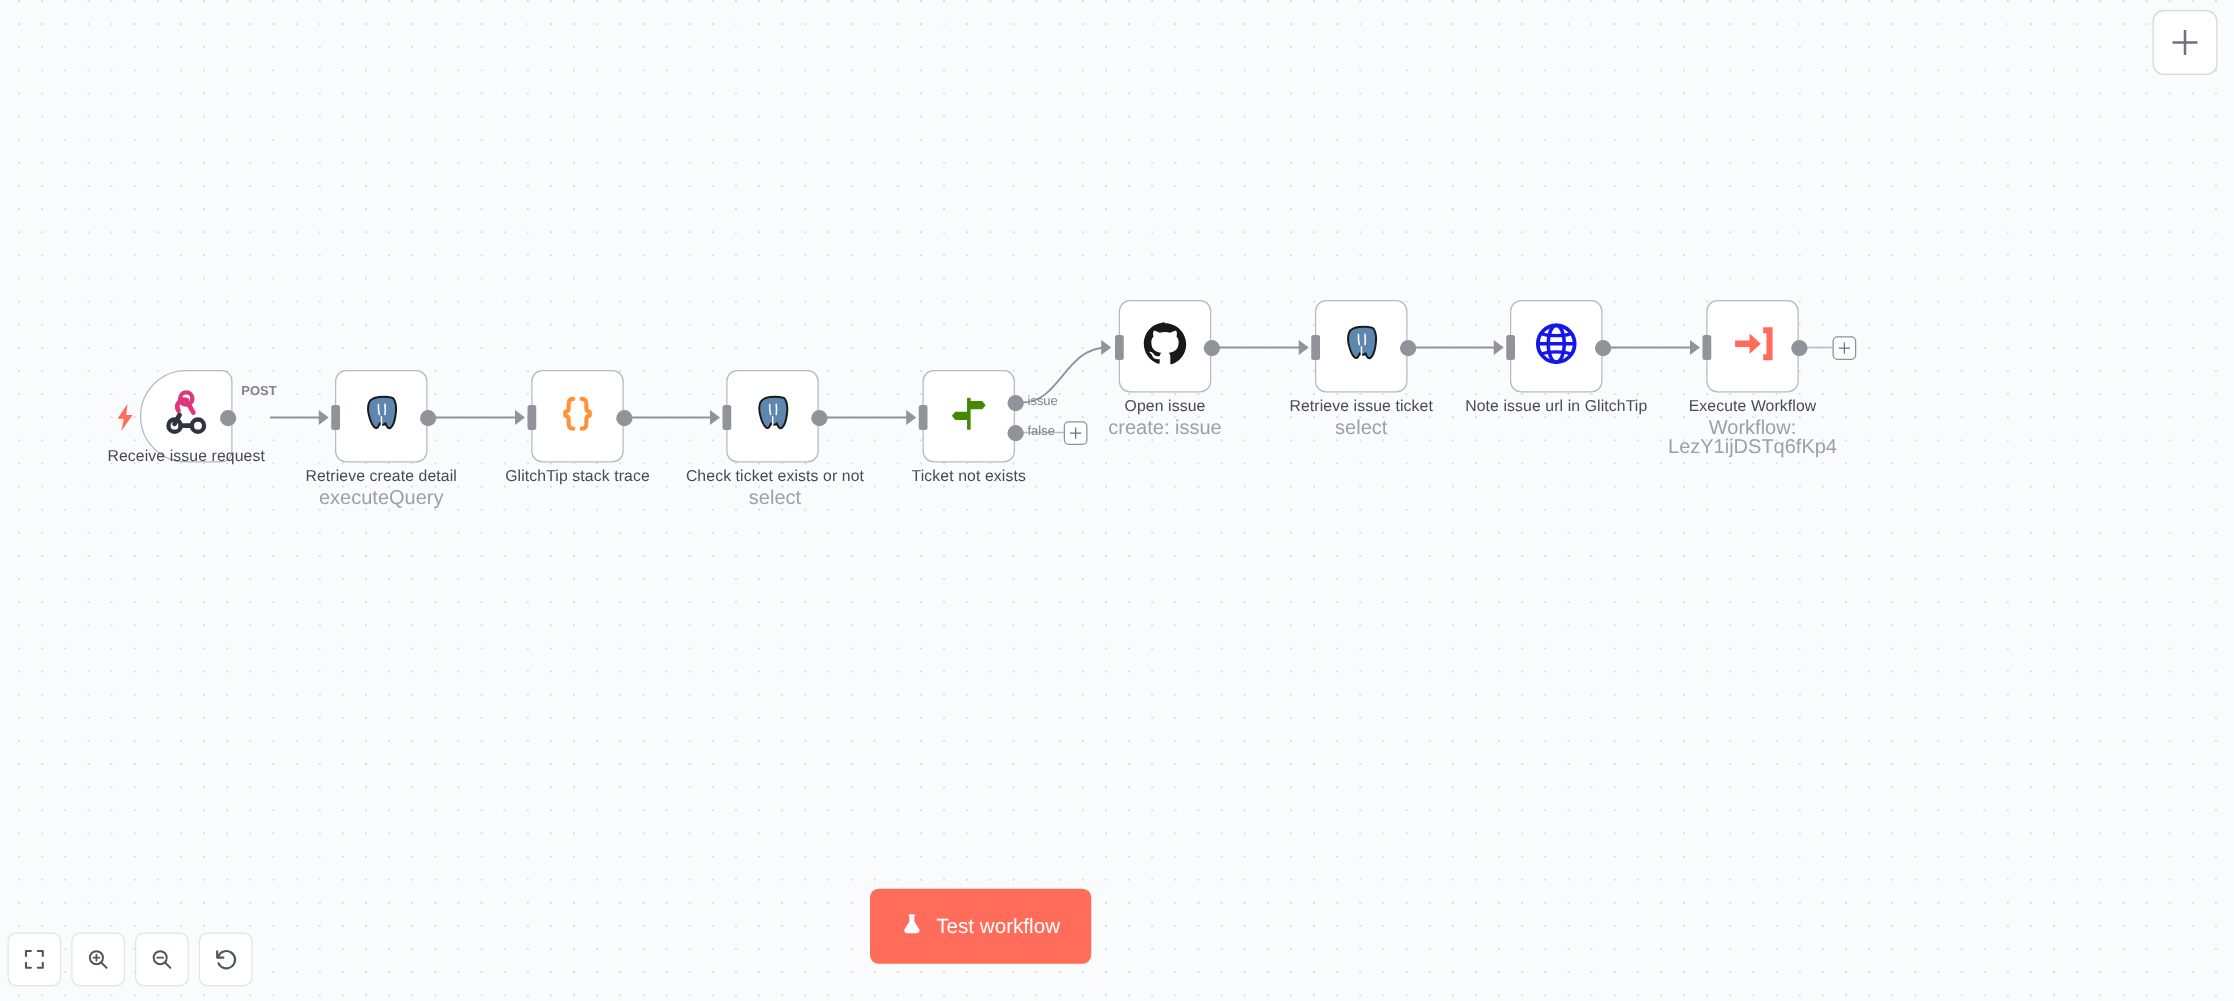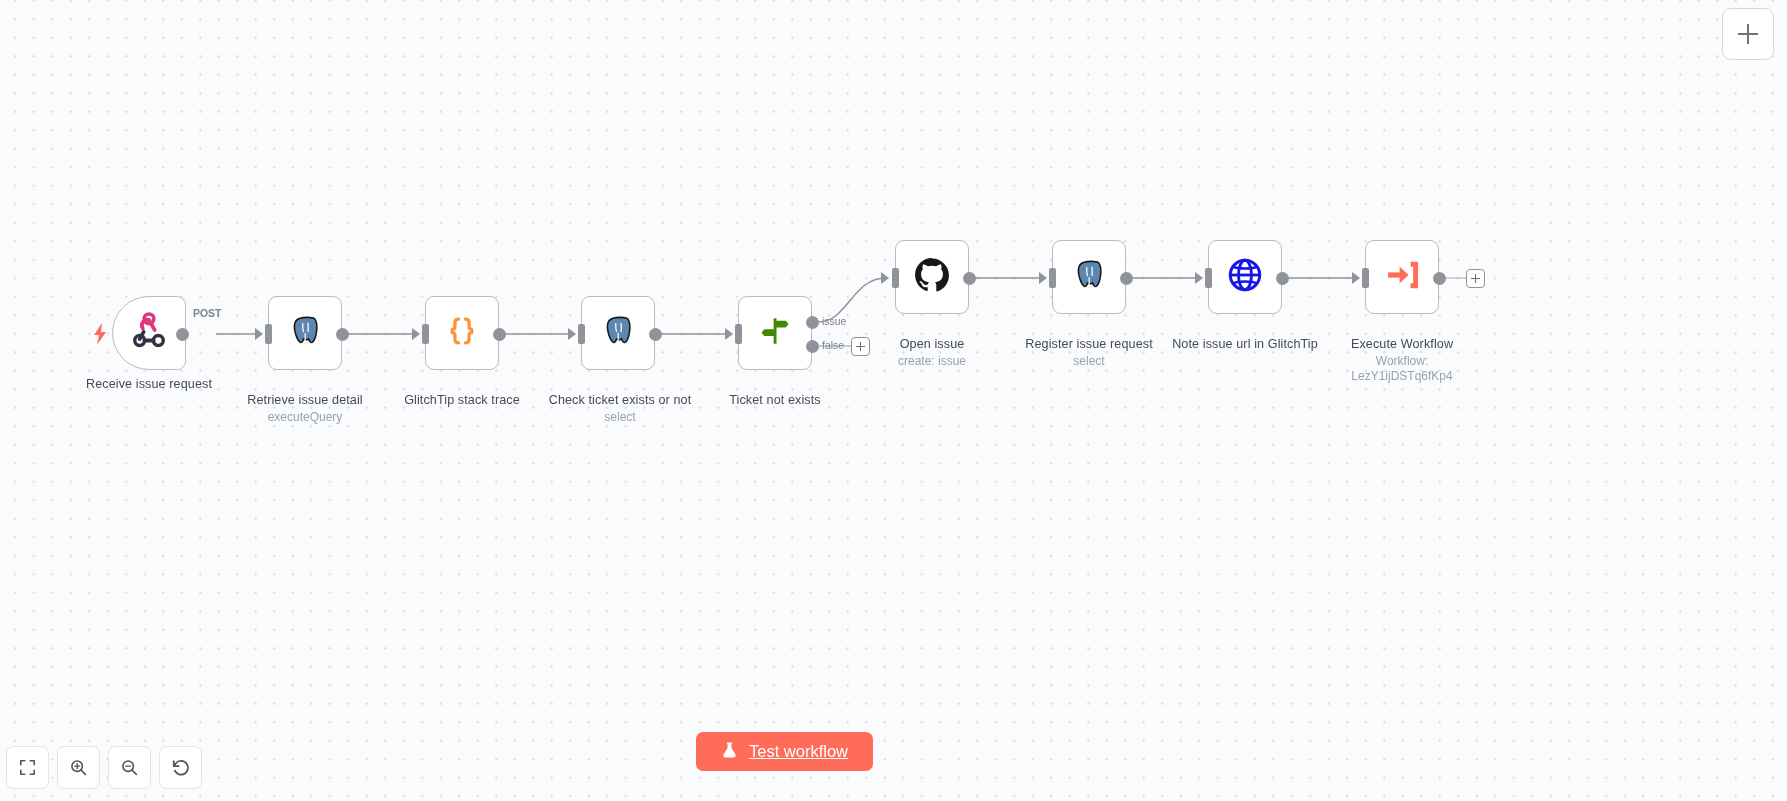--- a/index.html
+++ b/index.html
@@ -33,31 +33,30 @@
   .node.trigger {
     border-top-left-radius: 38px;
     border-bottom-left-radius: 38px;
   }
   .node-caption {
     position: absolute;
     z-index: 6;
     text-align: center;
     width: 150px;
     line-height: 15.5px;
-    margin-top: 19px;
   }
   .node-title {
     display: block;
     font-size: 12.6px;
     color: #444a56;
     letter-spacing: .1px;
   }
   .node-sub {
     display: block;
-    font-size: 12px;
+    font-size: 16px;
     color: #9aa0ab;
     margin-top: 1px;
   }
 
   
   .port-out {
     position: absolute;
     width: 13px; height: 13px;
     background: #909399;
     border-radius: 50%;
@@ -140,32 +139,31 @@
     border: 1px solid #e2e4e9;
     border-radius: 7px;
     display: flex; align-items: center; justify-content: center;
     cursor: pointer;
   }
 
   
   #test-workflow-button {
     position: absolute;
     left: 696px; bottom: 30px;
-    height: 39px;
+    height: 60px;
     padding: 0 25px;
     background: #ff6d5a;
     border: none;
     border-radius: 7px;
     color: #ffffff;
     font-size: 16.5px;
     font-family: "Liberation Sans", sans-serif;
     display: flex; align-items: center; gap: 11px;
     cursor: pointer;
     z-index: 20;
-    text-decoration: underline;
   }
 </style>
 </head>
 <body>
 
 <div id="canvas">
 
   <svg id="edges">
     <defs>
       <style>
@@ -227,21 +225,21 @@
         <path d="M17.6 3.4c-2.1-.6-4.6-.6-6.9-.3-2.6.3-4.6 1.3-5.3 3.2-.8 2.2-.4 5.4.5 8.2.6 1.9 1.5 3.9 2.6 4.8.6.5 1.3.4 1.8-.3.3-.5.6-1.2.9-1.9.4.5.9.8 1.5.8.7 0 1.2-.3 1.6-.8.3.8.6 1.5 1 2 .5.7 1.3.8 1.9.2 1.1-1 1.9-3.4 2.3-5.7.5-2.9.6-6.2-.2-8C18.9 4.1 18.3 3.6 17.6 3.4z" fill="#5d87ae" stroke="#1a1a1a" stroke-width="1.05" stroke-linejoin="round"></path>
         <path d="M10.5 7.1c-.1 1.9.1 3.8.5 5.3" stroke="#fff" stroke-width=".85" fill="none" stroke-linecap="round"></path>
         <path d="M14 7c.2 1.9.2 3.9 0 5.4" stroke="#fff" stroke-width=".85" fill="none" stroke-linecap="round"></path>
         <path d="M12.1 13.6c.1 1.9.1 3.8-.1 5.1" stroke="#fff" stroke-width=".8" fill="none" stroke-linecap="round"></path>
       </svg>
     </span>
   </div>
   <div class="port-out" style="left:336px; top:328px;"></div>
   <div class="port-arrow" style="left:412px; top:328px;"></div>
   <div class="node-caption" style="left:230px; top:374px;">
-    <span class="node-title">Retrieve issue detail</span>
+    <span class="node-title">Retrieve create detail</span>
     <span class="node-sub">executeQuery</span>
   </div>
 
   <div class="port-in" style="left:422px; top:324px;"></div>
   <div class="node" style="left:425px; top:296px;">
     <span>
       <svg width="34" height="34" viewBox="0 0 24 24">
         <path d="M9.6 3.6c-2 0-2.6 1.1-2.6 2.6v2.6c0 1.3-.6 2.1-1.9 2.1v2.2c1.3 0 1.9.8 1.9 2.1v2.6c0 1.5.6 2.6 2.6 2.6" stroke="#ff9234" stroke-width="2.3" fill="none" stroke-linecap="round" stroke-linejoin="round"></path>
         <path d="M14.4 3.6c2 0 2.6 1.1 2.6 2.6v2.6c0 1.3.6 2.1 1.9 2.1v2.2c-1.3 0-1.9.8-1.9 2.1v2.6c0 1.5-.6 2.6-2.6 2.6" stroke="#ff9234" stroke-width="2.3" fill="none" stroke-linecap="round" stroke-linejoin="round"></path>
       </svg>
@@ -313,21 +311,21 @@
         <path d="M17.6 3.4c-2.1-.6-4.6-.6-6.9-.3-2.6.3-4.6 1.3-5.3 3.2-.8 2.2-.4 5.4.5 8.2.6 1.9 1.5 3.9 2.6 4.8.6.5 1.3.4 1.8-.3.3-.5.6-1.2.9-1.9.4.5.9.8 1.5.8.7 0 1.2-.3 1.6-.8.3.8.6 1.5 1 2 .5.7 1.3.8 1.9.2 1.1-1 1.9-3.4 2.3-5.7.5-2.9.6-6.2-.2-8C18.9 4.1 18.3 3.6 17.6 3.4z" fill="#5d87ae" stroke="#1a1a1a" stroke-width="1.05" stroke-linejoin="round"></path>
         <path d="M10.5 7.1c-.1 1.9.1 3.8.5 5.3" stroke="#fff" stroke-width=".85" fill="none" stroke-linecap="round"></path>
         <path d="M14 7c.2 1.9.2 3.9 0 5.4" stroke="#fff" stroke-width=".85" fill="none" stroke-linecap="round"></path>
         <path d="M12.1 13.6c.1 1.9.1 3.8-.1 5.1" stroke="#fff" stroke-width=".8" fill="none" stroke-linecap="round"></path>
       </svg>
     </span>
   </div>
   <div class="port-out" style="left:1120px; top:272px;"></div>
   <div class="port-arrow" style="left:1195px; top:272px;"></div>
   <div class="node-caption" style="left:1014px; top:318px;">
-    <span class="node-title">Register issue request</span>
+    <span class="node-title">Retrieve issue ticket</span>
     <span class="node-sub">select</span>
   </div>
 
   <div class="port-in" style="left:1205px; top:268px;"></div>
   <div class="node" style="left:1208px; top:240px;">
     <span>
       <svg width="38" height="38" viewBox="0 0 24 24">
         <circle cx="12" cy="12" r="9.3" stroke="#1616e8" stroke-width="1.9" fill="none"></circle>
         <ellipse cx="12" cy="12" rx="4.1" ry="9.3" stroke="#1616e8" stroke-width="1.8" fill="none"></ellipse>
         <line x1="2.7" y1="12" x2="21.3" y2="12" stroke="#1616e8" stroke-width="1.8"></line>

